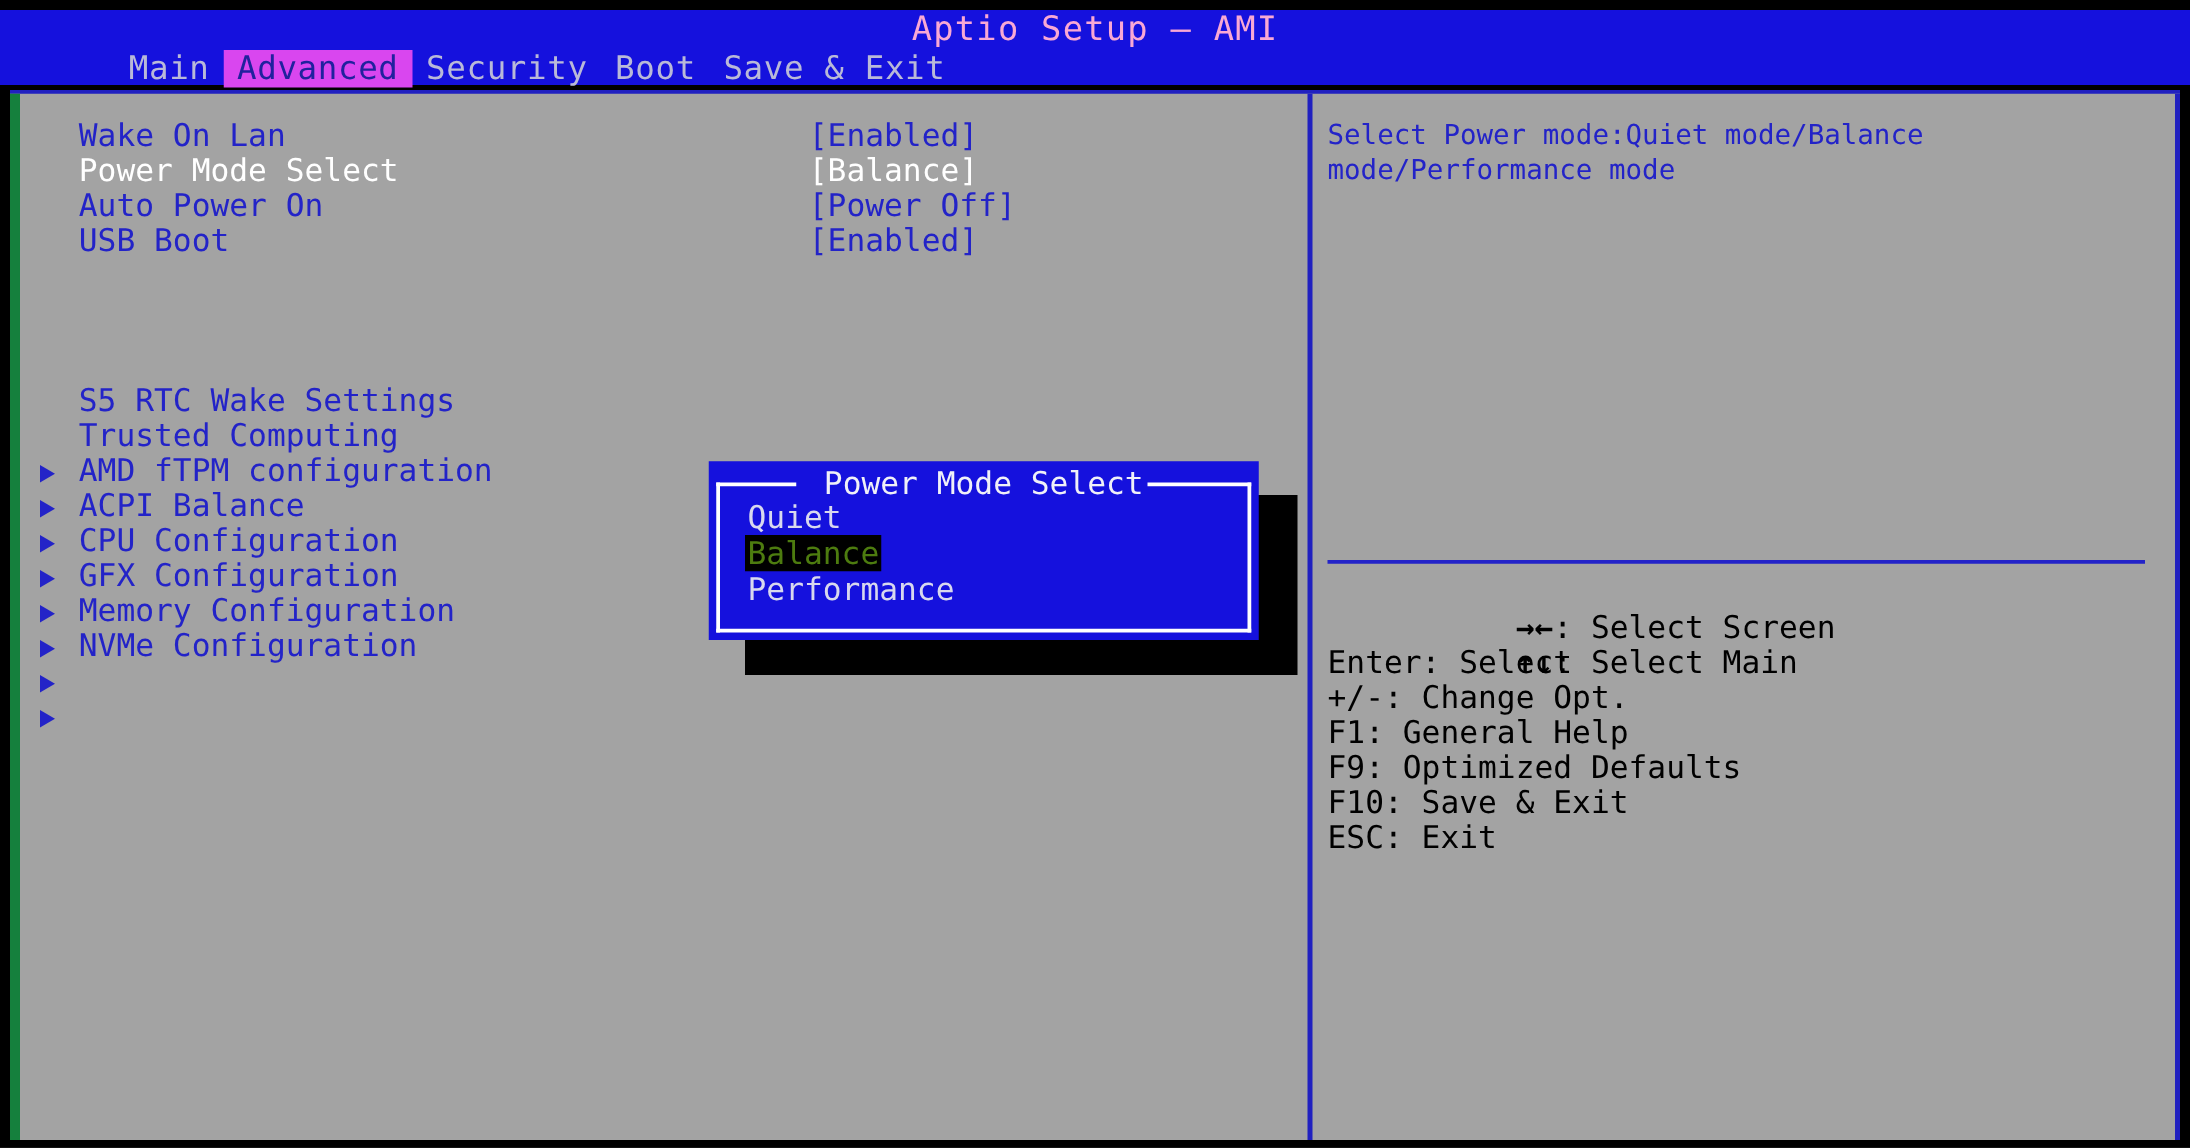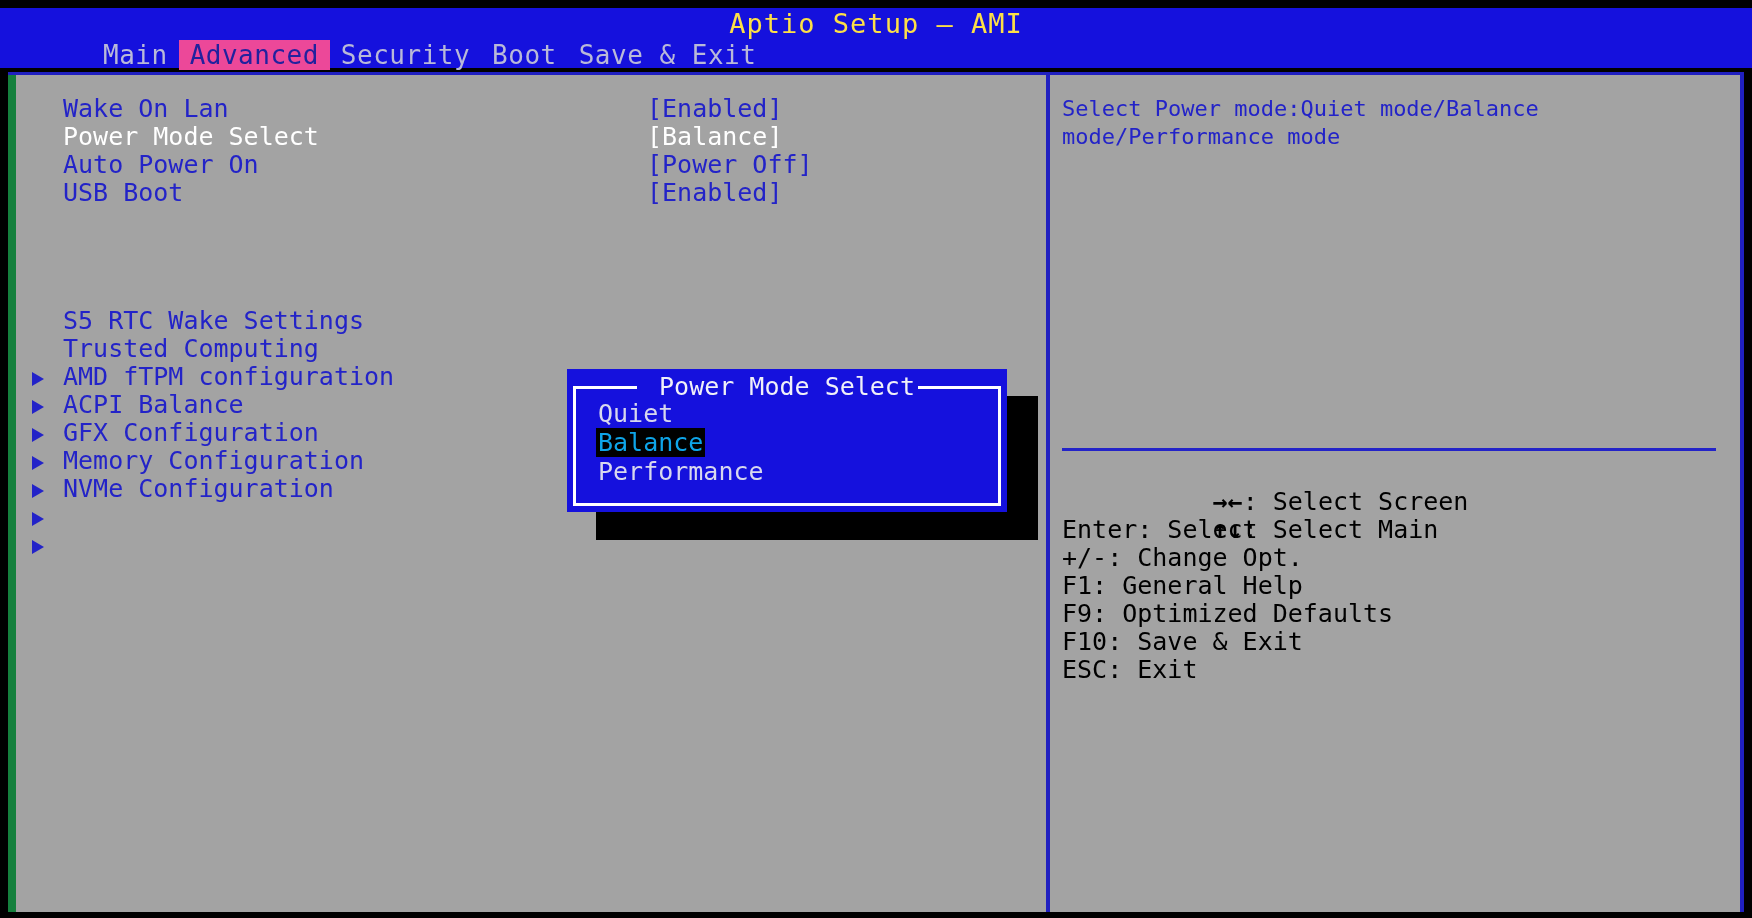--- a/index.html
+++ b/index.html
@@ -32,21 +32,21 @@
     height: 60px;
     background: #1511dd;
   }
   #title-bar {
     position: absolute;
     left: 0;
     top: 0;
     width: 1752px;
     height: 32px;
     text-align: center;
-    color: #fde047;
+    color: #f9a8d4;
     font-size: 27px;
     line-height: 32px;
     letter-spacing: 1px;
     white-space: pre;
   }
   #menubar {
     position: absolute;
     left: 0;
     top: 32px;
     height: 30px;
@@ -58,21 +58,21 @@
   }
   .menu-tab {
     color: #b9b9d8;
     font-size: 26px;
     line-height: 30px;
     padding: 0 11px;
     white-space: pre;
     letter-spacing: 0.5px;
   }
   .menu-tab.active {
-    background: #ec4899;
+    background: #d946ef;
     color: #21219e;
   }
 
   
   #body-frame {
     position: absolute;
     left: 8px;
     top: 72px;
     width: 1736px;
     height: 840px;
@@ -268,21 +268,21 @@
     line-height: 29px;
     font-size: 25px;
     color: #d8d8ee;
     white-space: pre;
     display: inline-block;
     padding: 0 2px;
   }
   .dialog-option-wrap { height: 29px; }
   .dialog-option.selected {
     background: #000000;
-    color: #0ea5e9;
+    color: #4d7c0f;
   }
 </style>
 </head>
 <body>
 
 <div id="screen">
 
   <div id="header">
     <div id="title-bar">Aptio Setup – AMI</div>
     <div id="menubar">
@@ -349,20 +349,28 @@
               </svg>
           </span>
           <span class="submenu-label">ACPI Balance</span>
         </div>
         <div class="submenu-row">
           <span class="submenu-arrow">
             <svg width="16" height="16" viewBox="0 0 16 16">
                 <polygon points="2,1 14,8 2,15" fill="#2323c8"></polygon>
               </svg>
           </span>
+          <span class="submenu-label">CPU Configuration</span>
+        </div>
+        <div class="submenu-row">
+          <span class="submenu-arrow">
+            <svg width="16" height="16" viewBox="0 0 16 16">
+                <polygon points="2,1 14,8 2,15" fill="#2323c8"></polygon>
+              </svg>
+          </span>
           <span class="submenu-label">GFX Configuration</span>
         </div>
         <div class="submenu-row">
           <span class="submenu-arrow">
             <svg width="16" height="16" viewBox="0 0 16 16">
                 <polygon points="2,1 14,8 2,15" fill="#2323c8"></polygon>
               </svg>
           </span>
           <span class="submenu-label">Memory Configuration</span>
         </div>

